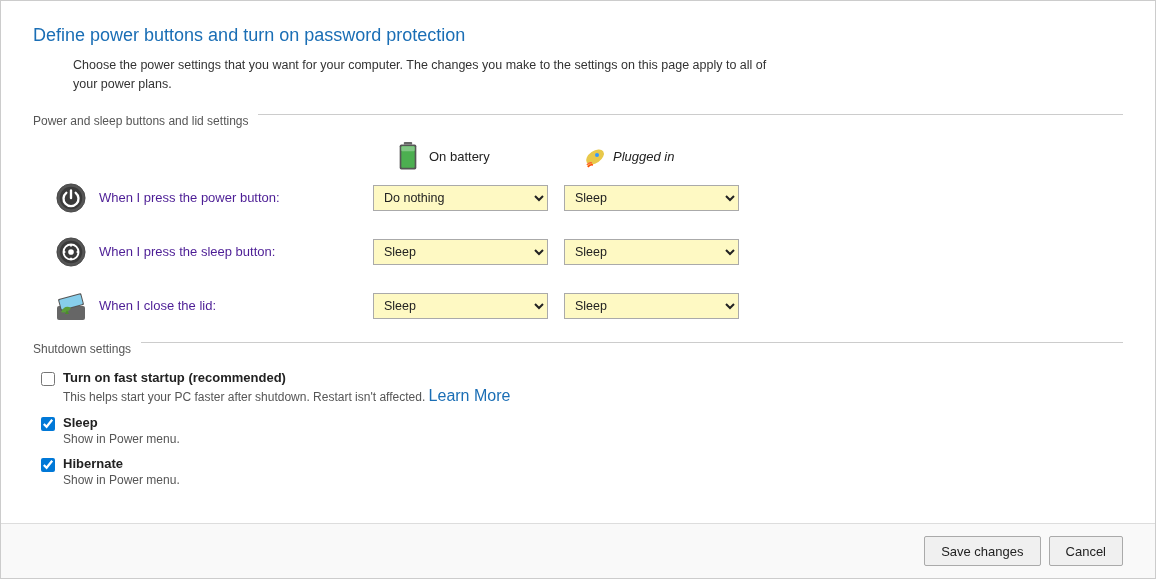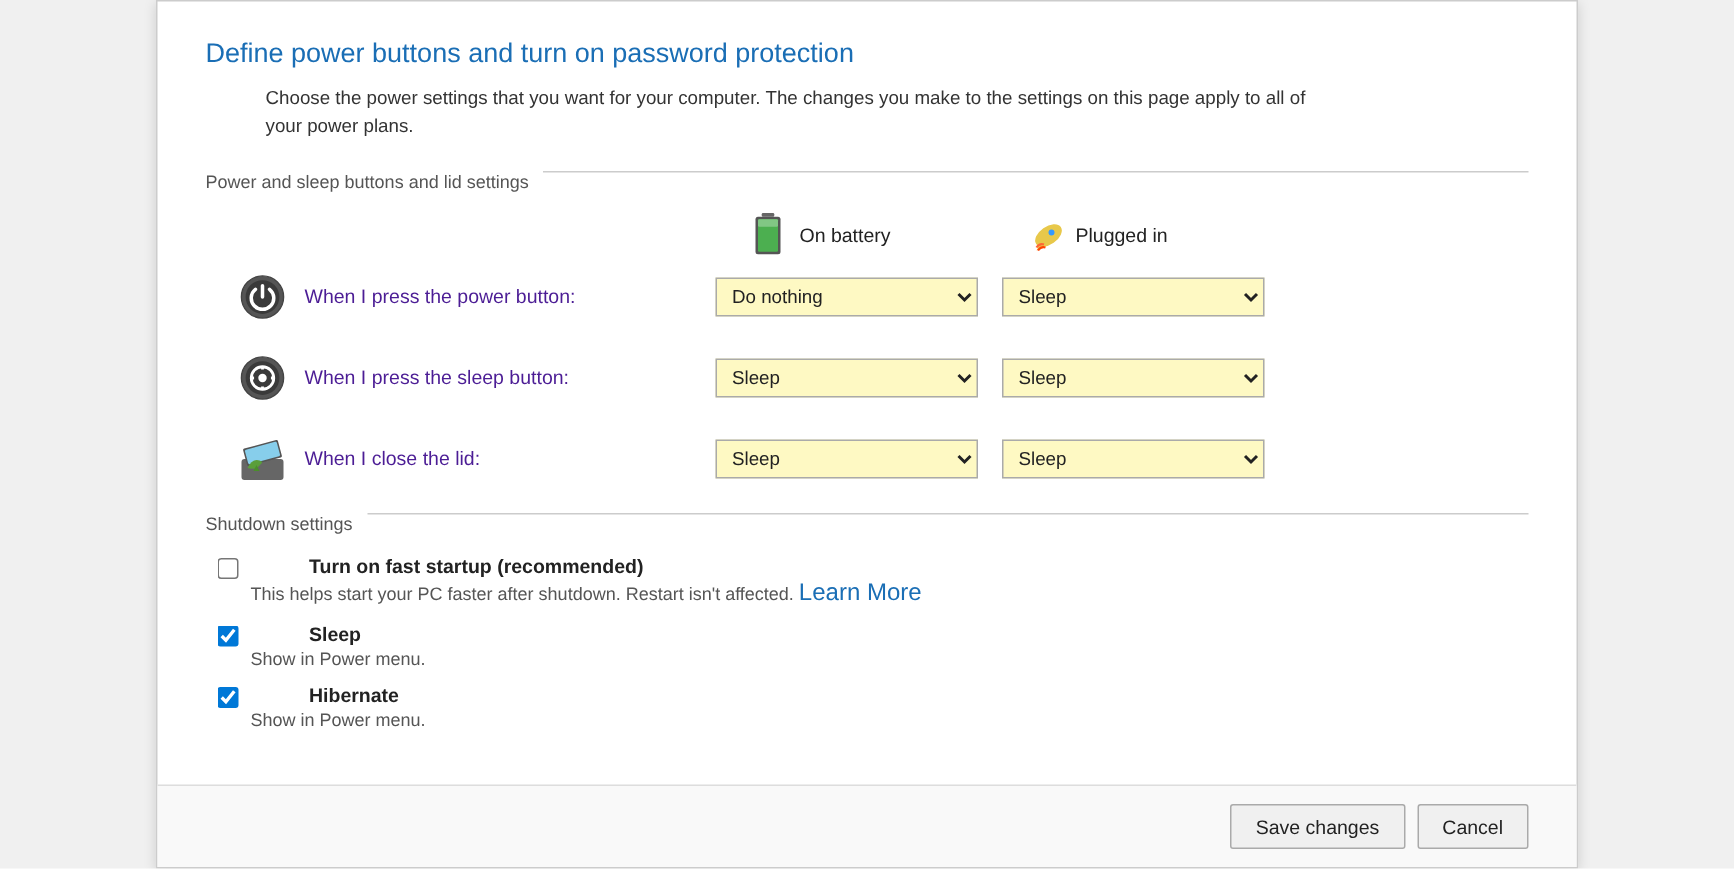--- a/index.html
+++ b/index.html
@@ -6,21 +6,21 @@
     body {
       font-family: 'Segoe UI', Arial, sans-serif;
       font-size: 13px;
       background: #f0f0f0;
       display: flex;
       align-items: center;
       justify-content: center;
       min-height: 100vh;
     }
     .window {
-      width: 948px;
+      width: 1156px;
       min-height: 579px;
       background: #fff;
       border: 1px solid #ccc;
       box-shadow: 0 2px 8px rgba(0,0,0,0.15);
       display: flex;
       flex-direction: column;
     }
     .content {
       flex: 1;
       padding: 24px 32px 16px 32px;
@@ -76,20 +76,21 @@
       color: #222;
     }
     .col-plugged {
       width: 190px;
       display: flex;
       align-items: center;
       gap: 6px;
       font-size: 13px;
       font-weight: 400;
       color: #222;
+      font-style: italic;
     }
     .setting-row {
       display: flex;
       align-items: center;
       margin-bottom: 18px;
       margin-left: 20px;
     }
     .row-icon {
       width: 36px;
       height: 36px;
@@ -134,21 +135,20 @@
       margin-right: 8px;
       width: 14px;
       height: 14px;
       cursor: pointer;
       accent-color: #0078d7;
     }
     .checkbox-content .checkbox-title {
       font-weight: 700;
       font-size: 13px;
       color: #222;
-      margin-left: 39px;
     }
     .checkbox-content .checkbox-desc {
       font-size: 12px;
       color: #555;
       margin-top: 2px;
     }
     .learn-more {
       color: #1a6eb5;
       text-decoration: none;
       font-size: 16px;

